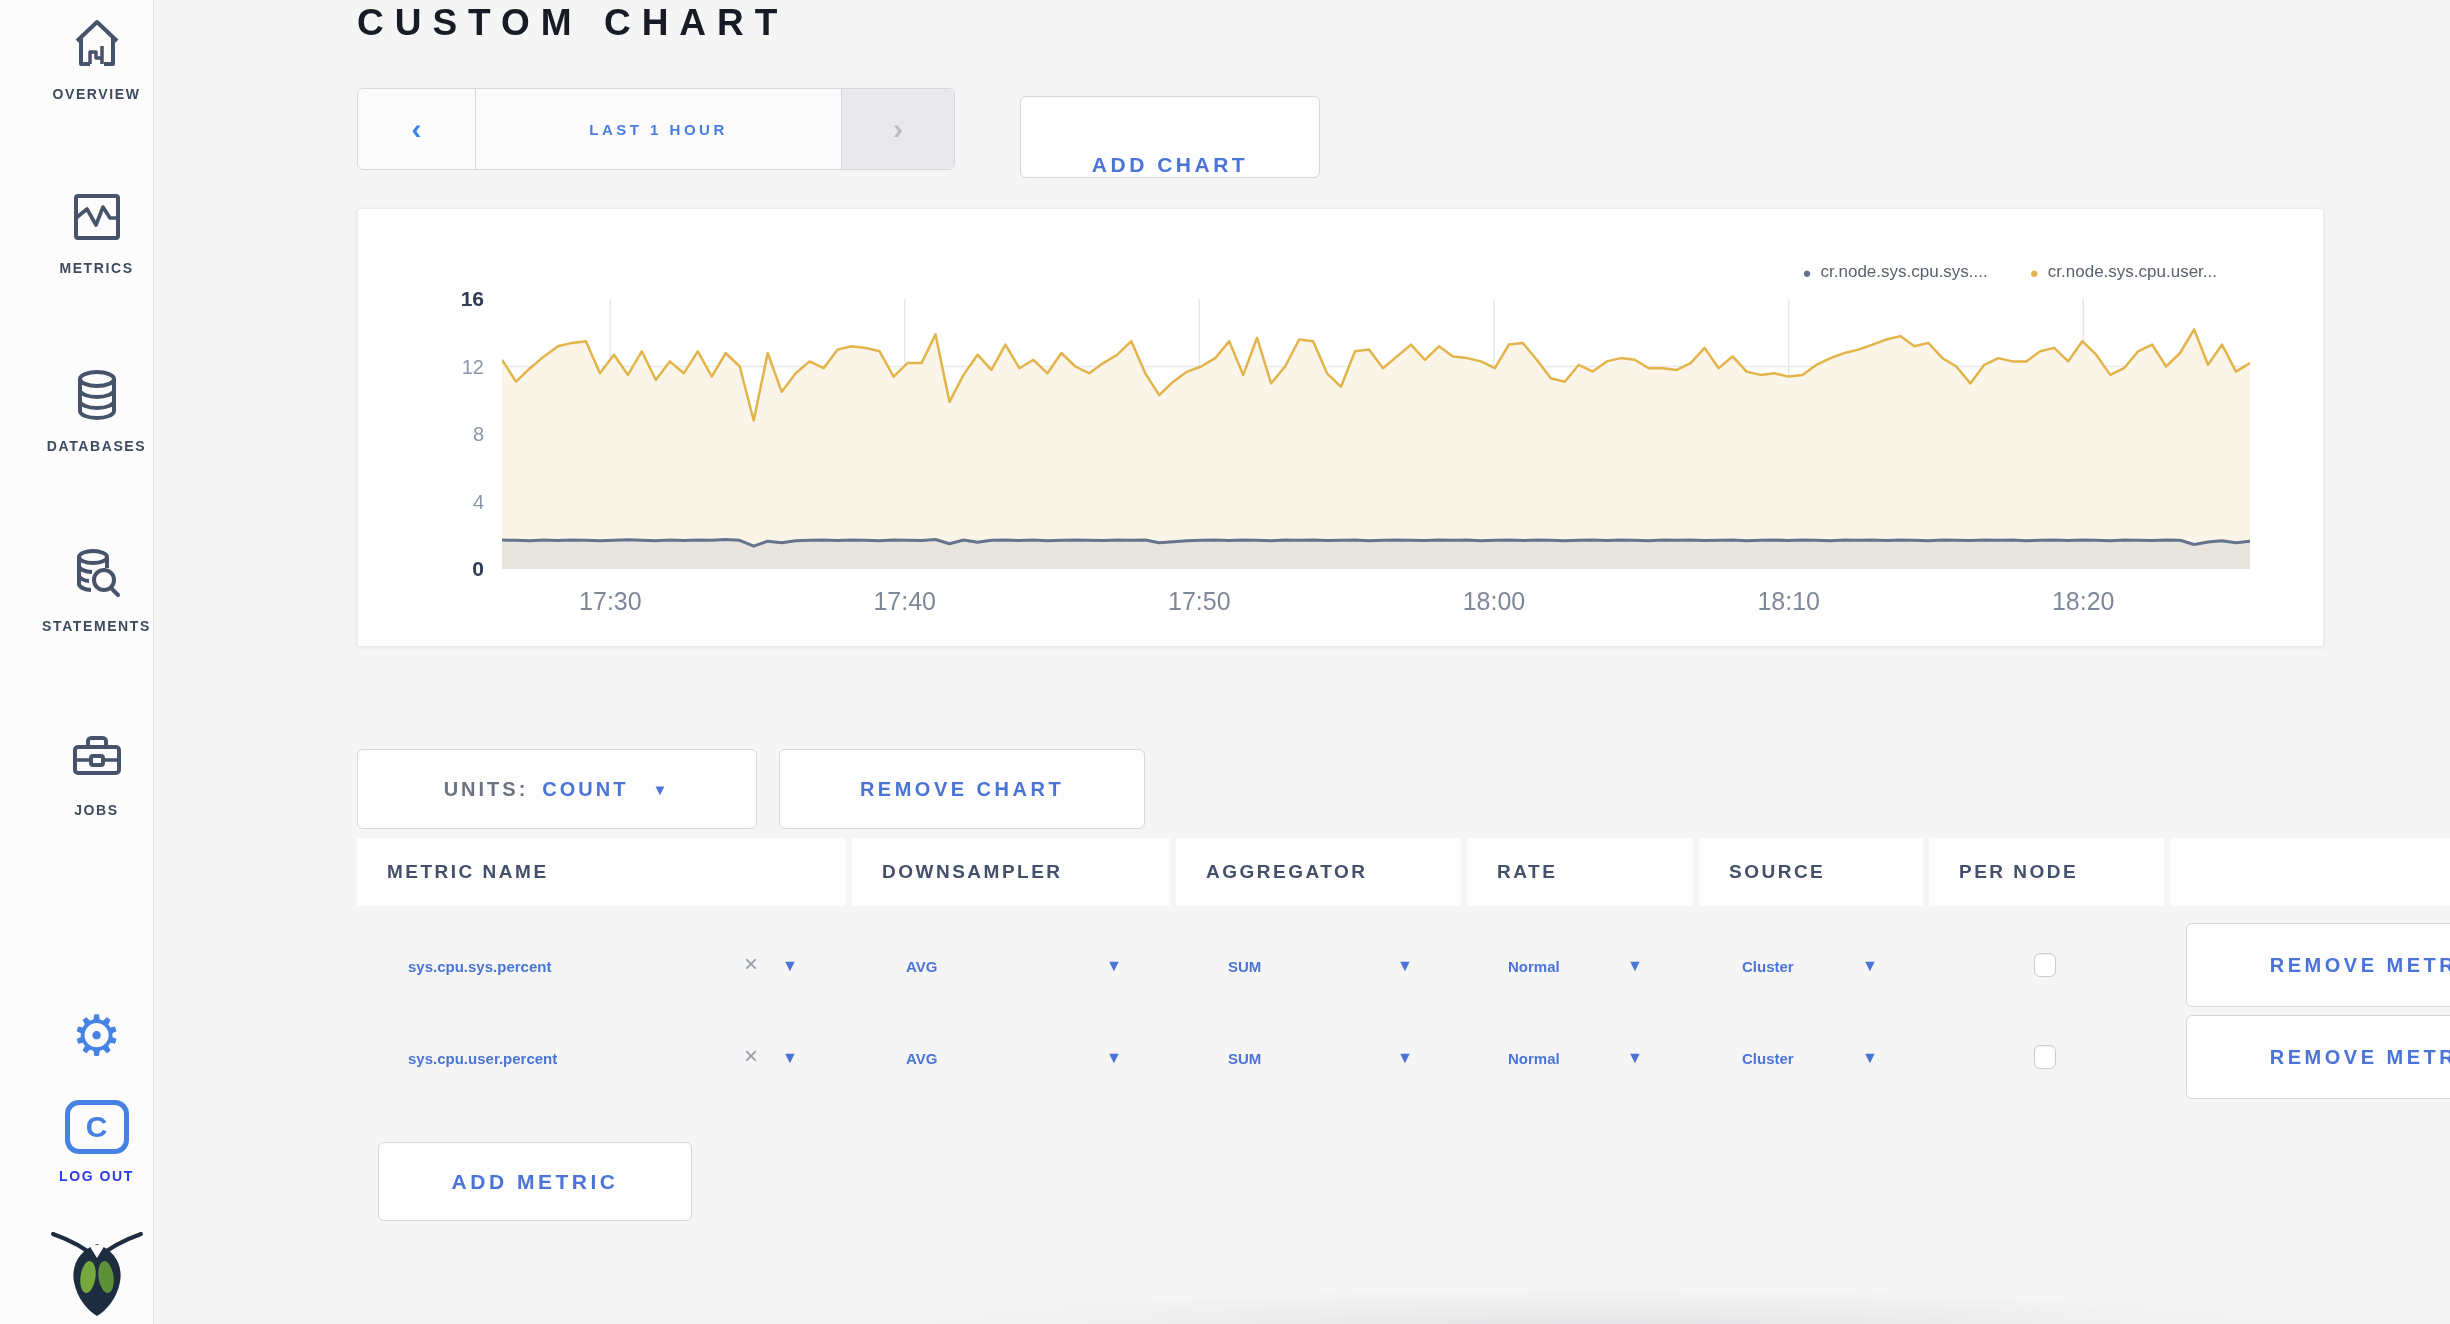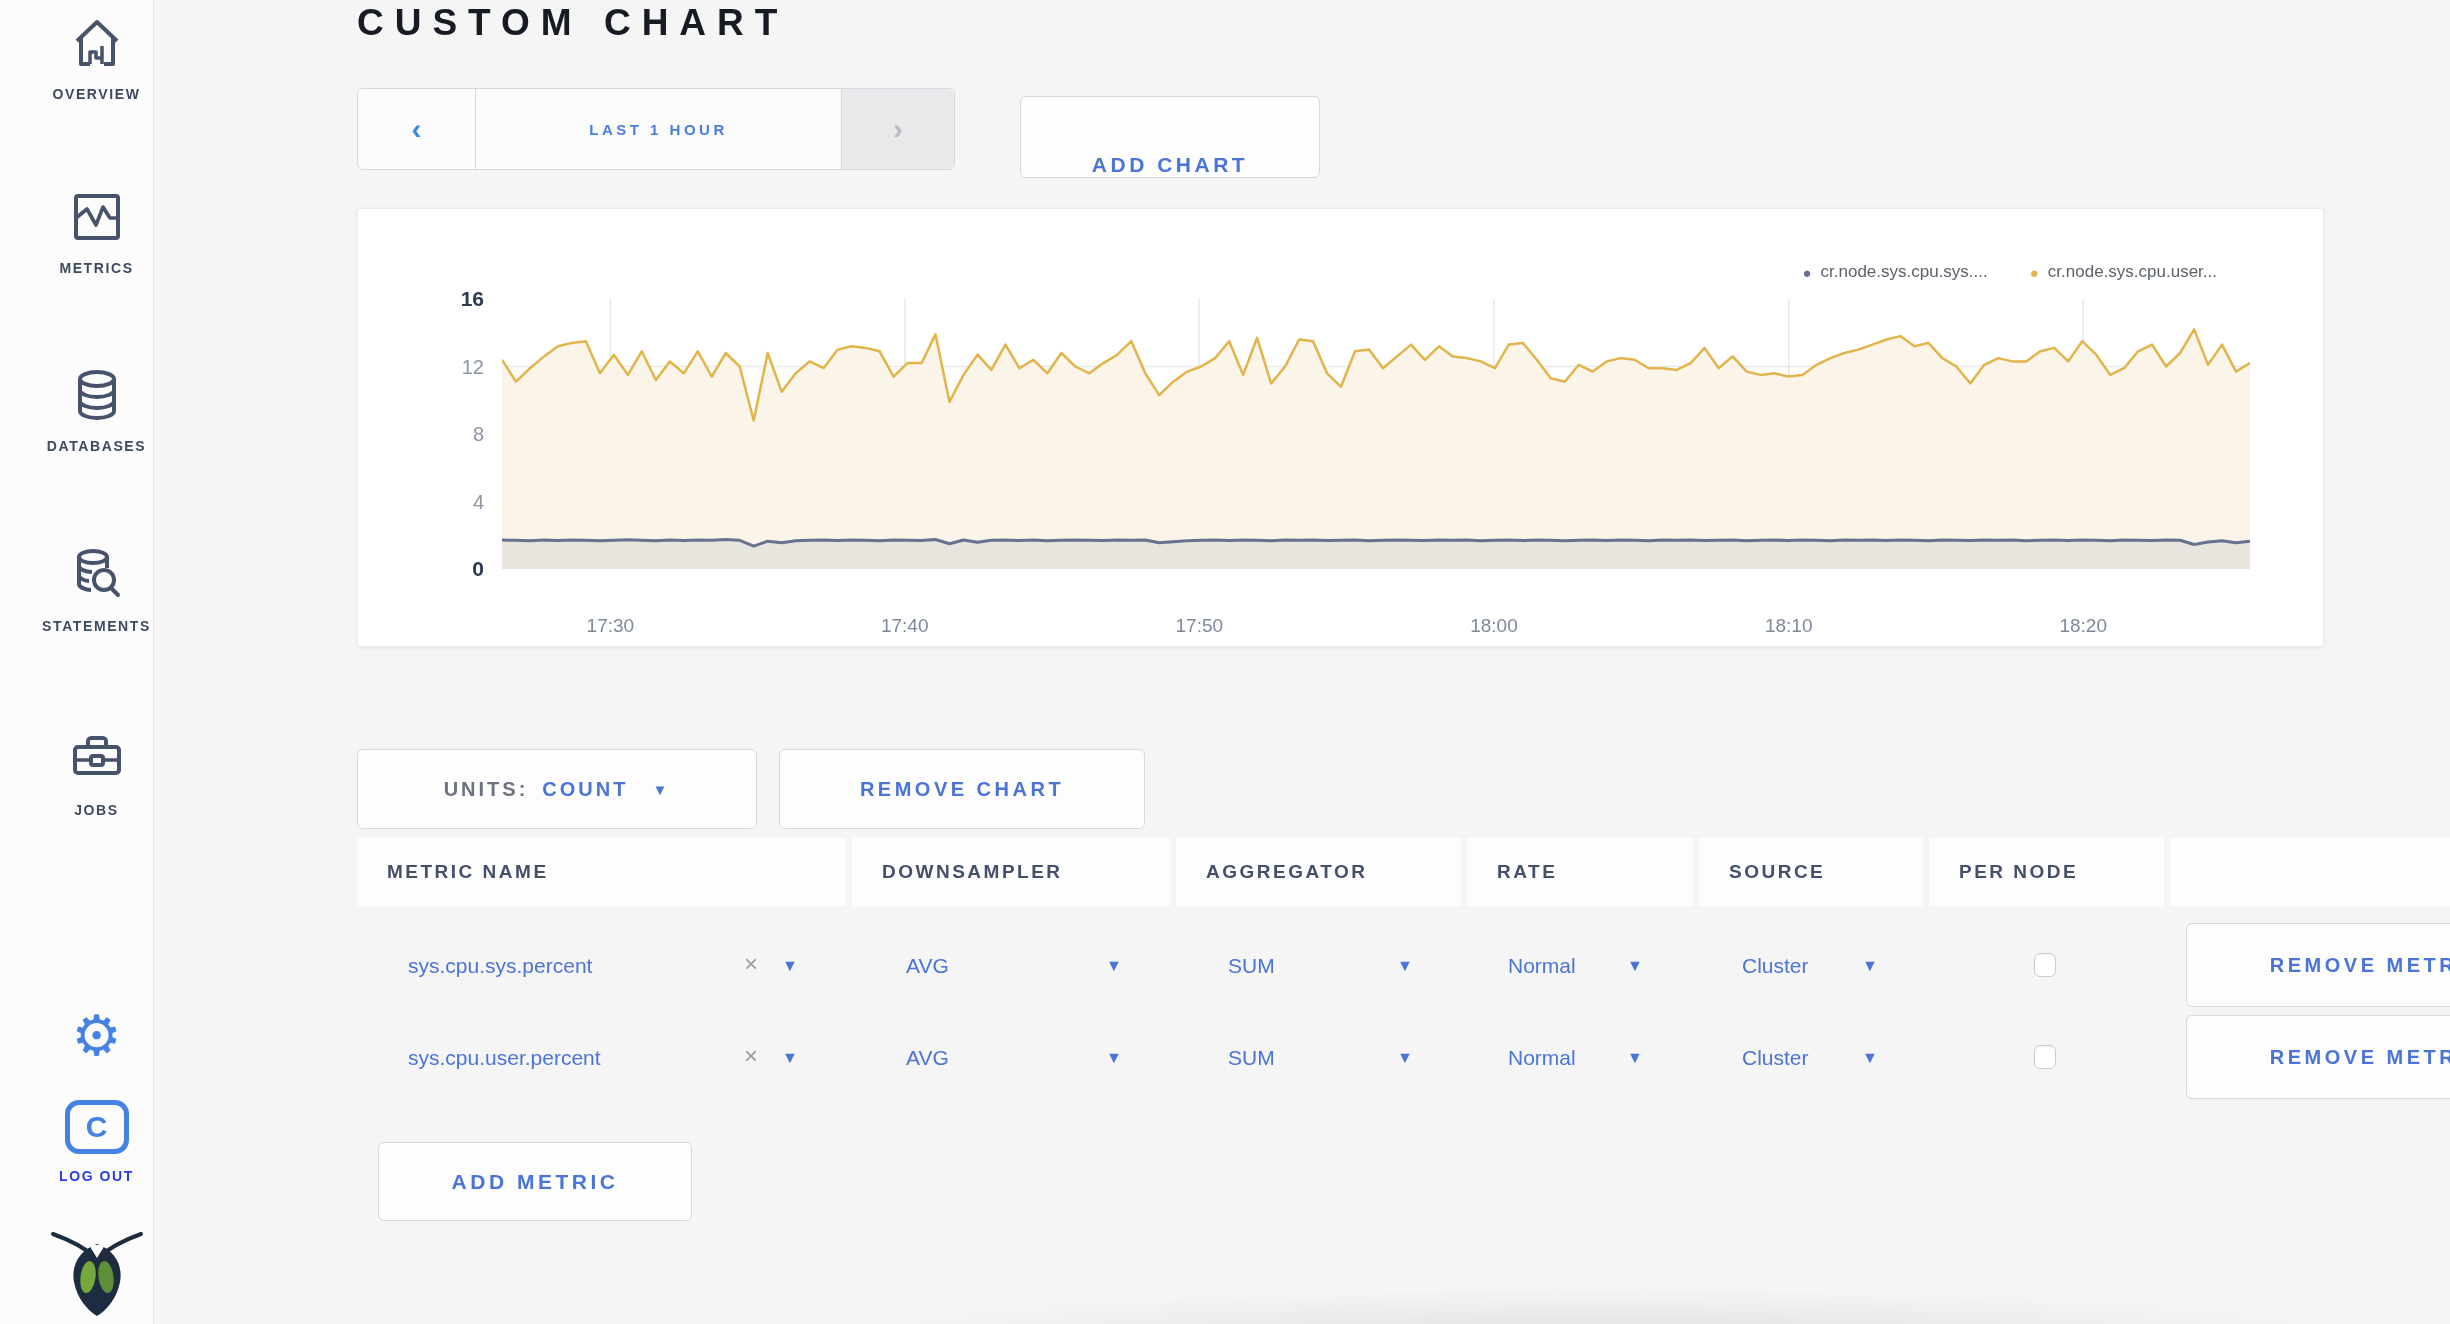--- a/index.html
+++ b/index.html
@@ -48,35 +48,35 @@
                 box-shadow:0 1px 4px rgba(40,40,60,0.07); }
   .legend { position:absolute; top:53px; right:106px; display:flex; gap:42px; }
   .legend-item { display:flex; align-items:center; gap:9px; cursor:pointer; }
   .legend-dot { font-size:15px; line-height:1; }
   .legend-label { font-size:17px; color:#5b626b; }
   .plot-svg { position:absolute; left:144px; top:90px; }
   .ylab { position:absolute; text-align:right; width:60px; transform:translateY(-50%);
           font-size:20px; color:#8d96a6; }
   .ylab.edge { font-size:21px; font-weight:bold; color:#2e3b55; }
   .xlab { position:absolute; top:378px; transform:translateX(-50%);
-          font-size:19px; color:#7f8899;margin-top:28px; }
+          font-size:25px; color:#7f8899; }
 
   
   .units-btn { position:absolute; left:203px; top:749px; width:400px; height:80px;
                font-size:20px; letter-spacing:3px; gap:14px; }
   .units-label { color:#6c7280; font-weight:bold; }
   .units-value { color:#4a74d6; font-weight:bold; }
   .remove-chart { position:absolute; left:625px; top:749px; width:366px; height:80px; font-size:20px; }
   .caret { color:#4a74d6; font-size:15px; margin-left:10px; }
 
   
   .thead-cell { position:absolute; top:838px; height:68px; background:#fdfdfe;
                 display:flex; align-items:center; padding-left:30px;
                 font-size:19px; font-weight:bold; letter-spacing:2.5px; color:#44506a; }
-  .row-text { position:absolute; transform:translateY(-50%); font-size:21px; color:#4a74d6; }
+  .row-text { position:absolute; transform:translateY(-50%); font-size:15px; color:#4a74d6;font-weight:bold; }
   .row-caret { position:absolute; transform:translateY(-50%); font-size:16px; color:#4a74d6; cursor:pointer; }
   .row-x { position:absolute; transform:translateY(-50%); font-size:24px; color:#9aa0a8; cursor:pointer; }
   .checkbox { position:absolute; width:22px; height:24px; transform:translate(-50%,-50%);
               background:#fff; border:1.5px solid #c9ccd2; border-radius:6px;
               box-shadow:inset 0 1px 2px rgba(0,0,0,0.06); cursor:pointer; }
   .remove-metric { position:absolute; left:2032px; width:382px; height:84px; font-size:20px; }
   .add-metric { position:absolute; left:224px; top:1142px; width:314px; height:79px; font-size:21px; }
 
   .bottom-shadow { position:absolute; left:480px; bottom:0; width:1940px; height:36px;
       background:radial-gradient(ellipse 55% 190% at 50% 135%, rgba(50,50,65,0.10), rgba(0,0,0,0) 72%); }

